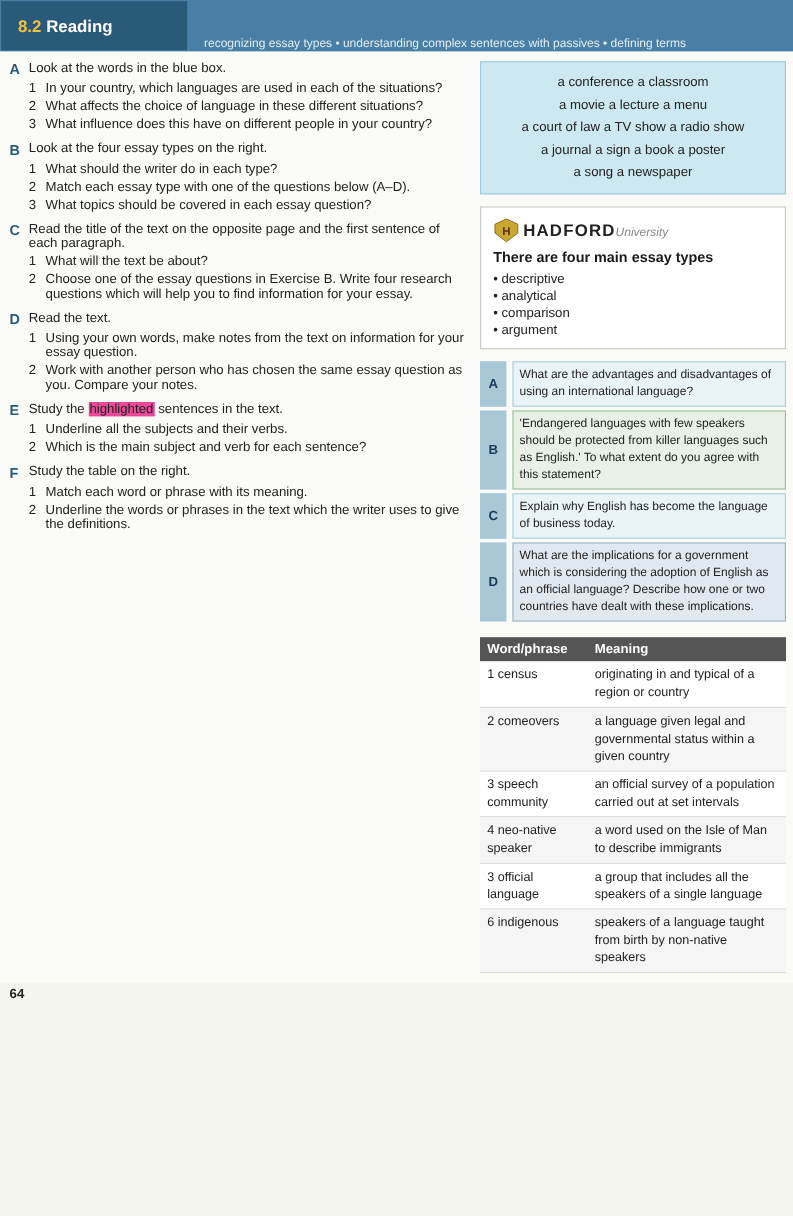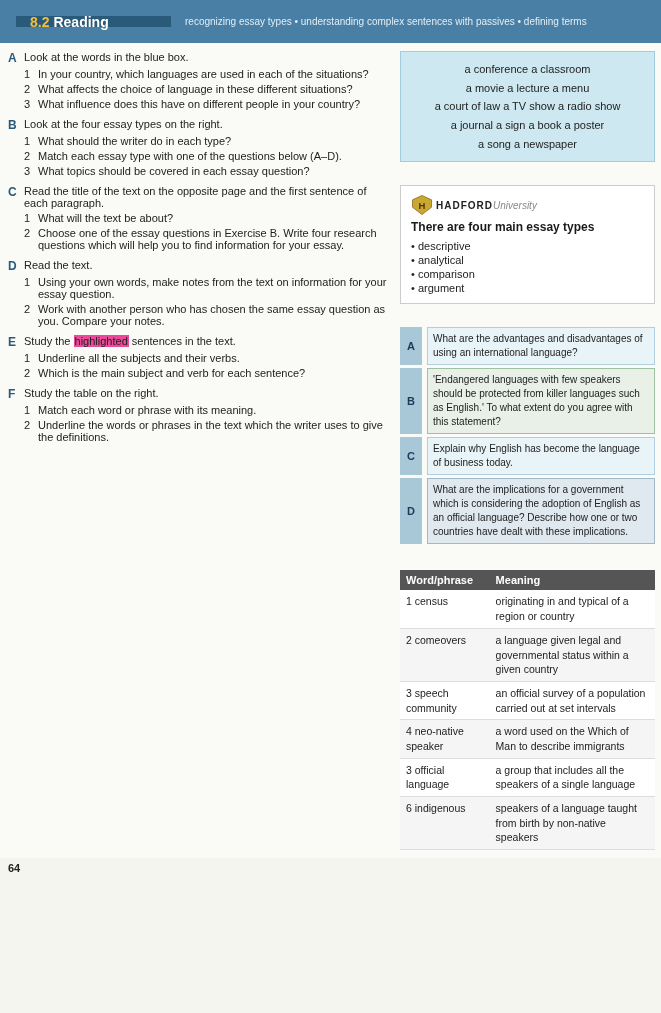--- a/index.html
+++ b/index.html
@@ -9,22 +9,22 @@
       background: #f5f5f0;
       width: 661px;
       min-height: 1013px;
       color: #222;
     }
 
     .header-bar {
       background: #4a7fa5;
       color: white;
       display: flex;
-      align-items: flex-start;
-      padding: 16px;
+      align-items: flex-end;
+      padding: 1px;
       height: 43px;
     }
 
     .header-title {
       background: #2a5a7a;
       color: white;
       font-weight: bold;
       font-size: 14px;
       padding: 0 14px;
       height: 100%;
@@ -55,21 +55,21 @@
     .left-col {
       flex: 1;
       min-width: 0;
     }
 
     .right-col {
       width: 255px;
       flex-shrink: 0;
       display: flex;
       flex-direction: column;
-      gap: 23px;
+      gap: 10px;
     }
 
     .section {
       margin-bottom: 8px;
     }
 
     .section-header {
       display: flex;
       align-items: flex-start;
       gap: 4px;
@@ -141,21 +141,21 @@
       height: 22px;
     }
 
     .hadford-text {
       font-size: 12px;
       color: #333;
     }
 
     .hadford-text strong {
       font-variant: small-caps;
-      font-size: 10px;
+      font-size: 14px;
       color: #222;
       letter-spacing: 1px;
     }
 
     .hadford-text em {
       font-style: italic;
       font-size: 10px;
       color: #888;
       margin-top: 14px;
     }
@@ -468,21 +468,21 @@
           <tr>
             <td>2 comeovers</td>
             <td>a language given legal and governmental status within a given country</td>
           </tr>
           <tr>
             <td>3 speech community</td>
             <td>an official survey of a population carried out at set intervals</td>
           </tr>
           <tr>
             <td>4 neo-native speaker</td>
-            <td>a word used on the Which of Man to describe immigrants</td>
+            <td>a word used on the Isle of Man to describe immigrants</td>
           </tr>
           <tr>
             <td>3 official language</td>
             <td>a group that includes all the speakers of a single language</td>
           </tr>
           <tr>
             <td>6 indigenous</td>
             <td>speakers of a language taught from birth by non-native speakers</td>
           </tr>
         </tbody>

